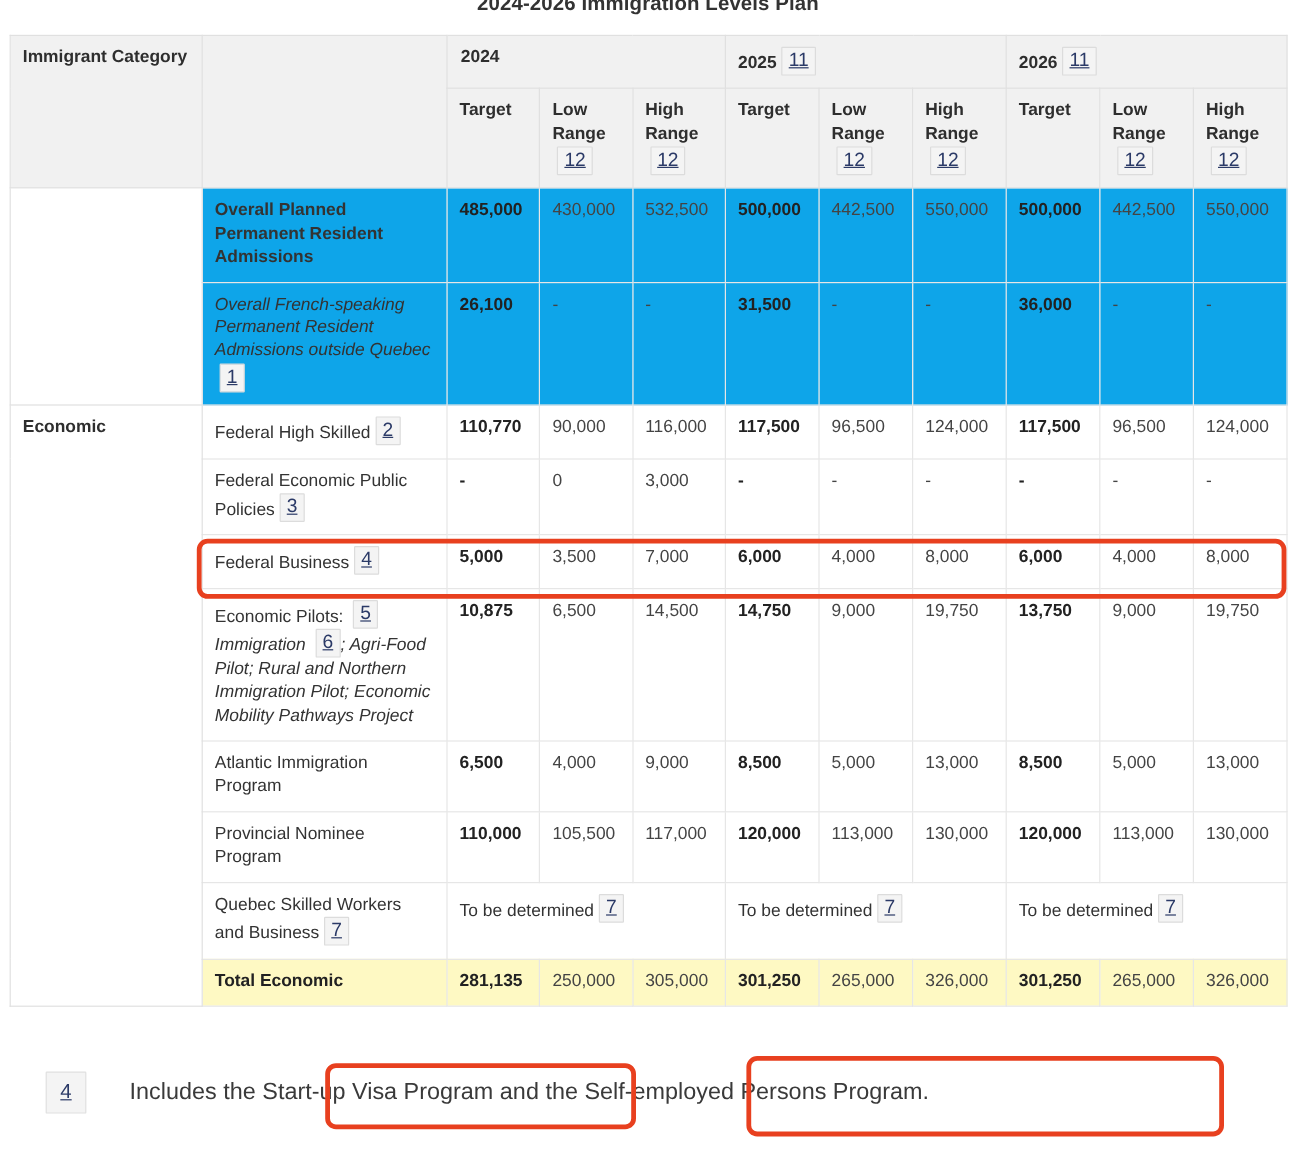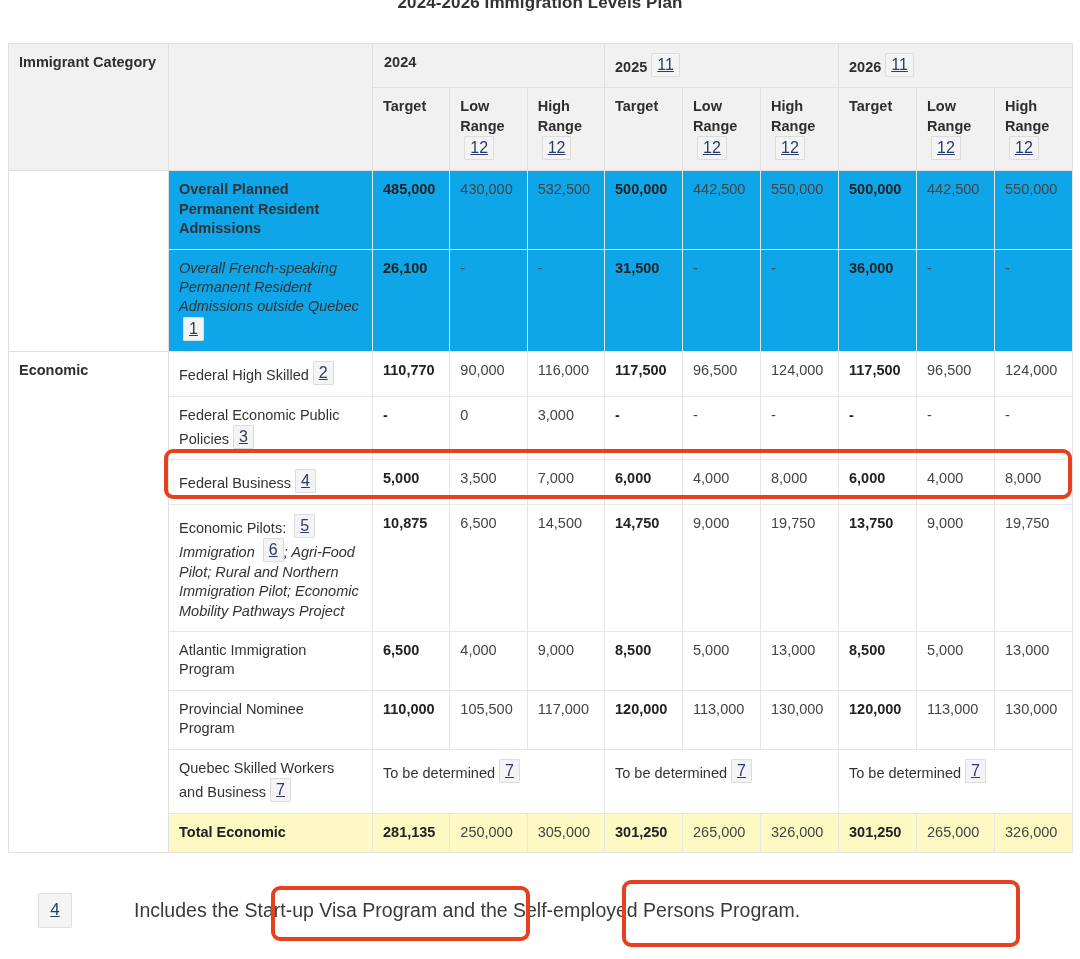--- a/index.html
+++ b/index.html
@@ -31,21 +31,21 @@
     text-align: center;
     font-size: 17px;
     font-weight: bold;
     color: #333333;
     letter-spacing: 0.1px;
   }
 
   
   .levels-table {
     position: absolute;
-    top: 43px;
+    top: 29px;
     left: 8px;
     width: 1064px;
     border-collapse: collapse;
     font-size: 14.5px;
     line-height: 1.34;
     table-layout: fixed;
   }
 
   .levels-table th,
   .levels-table td {
@@ -128,21 +128,21 @@
     border: 1px solid #e0e0e0;
     background: #f4f4f4;
     color: #2b3a67;
     font-size: 17px;
     text-decoration: underline;
     padding: 6px 0 7px 0;
     margin-left: 30px;
     border-radius: 1px;
   }
   .footnote-text {
-    margin-left: 62px;
+    margin-left: 36px;
     padding-top: 6px;
     white-space: nowrap;
     font-size: 19.5px;
     color: #3a3a3a;
   }
 
   
   .redbox {
     position: absolute;
     border: 4px solid #e8401f;

